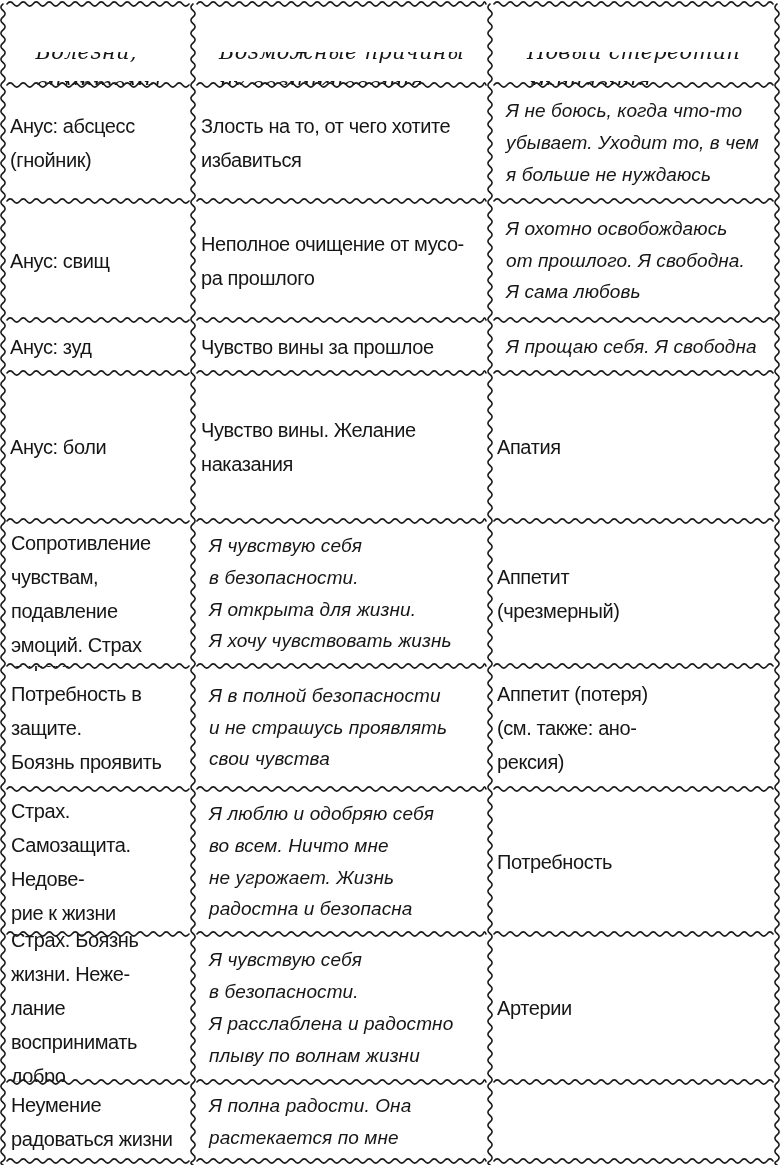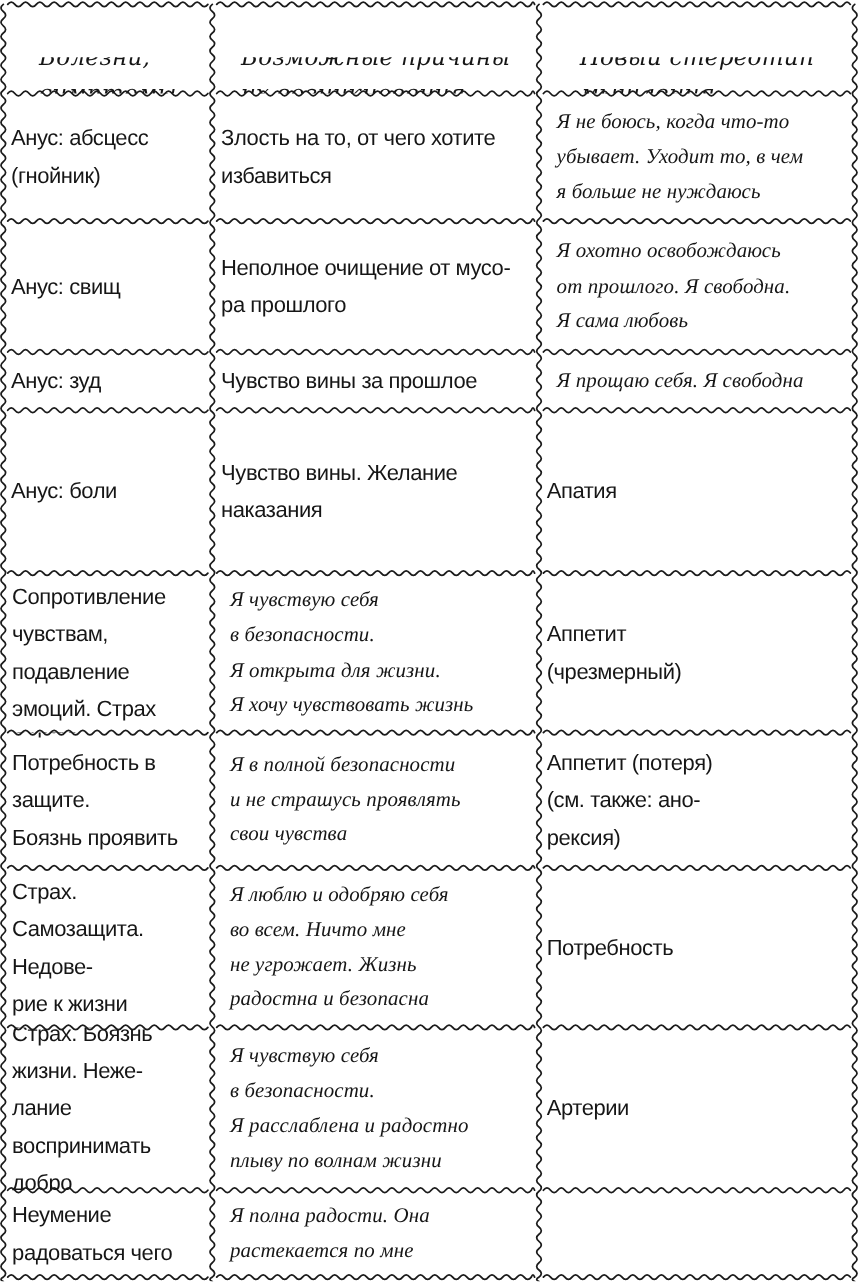--- a/index.html
+++ b/index.html
@@ -48,21 +48,21 @@
   }
   .c2 {
     font-family: "Liberation Sans", sans-serif;
     font-size: 20px;
     line-height: 1.7;
     letter-spacing: -0.4px;
     padding-left: 8px;
     padding-right: 4px;
   }
   .c3 {
-    font-family: Liberation Serif, serif;
+    font-family: Liberation Sans, sans-serif;
     font-style: italic;
     font-size: 19px;
     line-height: 1.68;
     letter-spacing: 0.1px;
     padding-left: 16px;
     padding-right: 4px;
   }
   #wavy {
     position: absolute;
     left: 0; top: 0;
@@ -134,21 +134,21 @@
 
     <div class="cell c1">Потребность</div>
     <div class="cell c2">Страх. Боязнь жизни. Неже-
 лание воспринимать добро</div>
     <div class="cell c3">Я чувствую себя
 в безопасности.
 Я расслаблена и радостно
 плыву по волнам жизни</div>
 
     <div class="cell c1">Артерии</div>
-    <div class="cell c2">Неумение радоваться чего</div>
+    <div class="cell c2">Неумение радоваться жизни</div>
     <div class="cell c3">Я полна радости. Она
 растекается по мне</div>
 
   </div>
 
   <svg id="wavy" width="780" height="1165" viewBox="0 0 780 1165">
       <path d="M 7 4 Q 10.25 -0.20000000000000018 13.5 4 Q 16.75 8.2 20 4 Q 23.25 -0.20000000000000018 26.5 4 Q 29.75 8.2 33 4 Q 36.25 -0.20000000000000018 39.5 4 Q 42.75 8.2 46 4 Q 49.25 -0.20000000000000018 52.5 4 Q 55.75 8.2 59 4 Q 62.25 -0.20000000000000018 65.5 4 Q 68.75 8.2 72 4 Q 75.25 -0.20000000000000018 78.5 4 Q 81.75 8.2 85 4 Q 88.25 -0.20000000000000018 91.5 4 Q 94.75 8.2 98 4 Q 101.25 -0.20000000000000018 104.5 4 Q 107.75 8.2 111 4 Q 114.25 -0.20000000000000018 117.5 4 Q 120.75 8.2 124 4 Q 127.25 -0.20000000000000018 130.5 4 Q 133.75 8.2 137 4 Q 140.25 -0.20000000000000018 143.5 4 Q 146.75 8.2 150 4 Q 153.25 -0.20000000000000018 156.5 4 Q 159.75 8.2 163 4 Q 166.25 -0.20000000000000018 169.5 4 Q 172.75 8.2 176 4 Q 179.25 -0.20000000000000018 182.5 4 Q 185.75 8.2 189 4" fill="none" stroke="#1b1b1b" stroke-width="1.6" stroke-linecap="round"></path>
       <path d="M 197 4 Q 200.25 -0.20000000000000018 203.5 4 Q 206.75 8.2 210 4 Q 213.25 -0.20000000000000018 216.5 4 Q 219.75 8.2 223 4 Q 226.25 -0.20000000000000018 229.5 4 Q 232.75 8.2 236 4 Q 239.25 -0.20000000000000018 242.5 4 Q 245.75 8.2 249 4 Q 252.25 -0.20000000000000018 255.5 4 Q 258.75 8.2 262 4 Q 265.25 -0.20000000000000018 268.5 4 Q 271.75 8.2 275 4 Q 278.25 -0.20000000000000018 281.5 4 Q 284.75 8.2 288 4 Q 291.25 -0.20000000000000018 294.5 4 Q 297.75 8.2 301 4 Q 304.25 -0.20000000000000018 307.5 4 Q 310.75 8.2 314 4 Q 317.25 -0.20000000000000018 320.5 4 Q 323.75 8.2 327 4 Q 330.25 -0.20000000000000018 333.5 4 Q 336.75 8.2 340 4 Q 343.25 -0.20000000000000018 346.5 4 Q 349.75 8.2 353 4 Q 356.25 -0.20000000000000018 359.5 4 Q 362.75 8.2 366 4 Q 369.25 -0.20000000000000018 372.5 4 Q 375.75 8.2 379 4 Q 382.25 -0.20000000000000018 385.5 4 Q 388.75 8.2 392 4 Q 395.25 -0.20000000000000018 398.5 4 Q 401.75 8.2 405 4 Q 408.25 -0.20000000000000018 411.5 4 Q 414.75 8.2 418 4 Q 421.25 -0.20000000000000018 424.5 4 Q 427.75 8.2 431 4 Q 434.25 -0.20000000000000018 437.5 4 Q 440.75 8.2 444 4 Q 447.25 -0.20000000000000018 450.5 4 Q 453.75 8.2 457 4 Q 460.25 -0.20000000000000018 463.5 4 Q 466.75 8.2 470 4 Q 473.25 -0.20000000000000018 476.5 4 Q 479.75 8.2 483 4 Q 484.5 -0.20000000000000018 486 4" fill="none" stroke="#1b1b1b" stroke-width="1.6" stroke-linecap="round"></path>
       <path d="M 494 4 Q 497.25 -0.20000000000000018 500.5 4 Q 503.75 8.2 507 4 Q 510.25 -0.20000000000000018 513.5 4 Q 516.75 8.2 520 4 Q 523.25 -0.20000000000000018 526.5 4 Q 529.75 8.2 533 4 Q 536.25 -0.20000000000000018 539.5 4 Q 542.75 8.2 546 4 Q 549.25 -0.20000000000000018 552.5 4 Q 555.75 8.2 559 4 Q 562.25 -0.20000000000000018 565.5 4 Q 568.75 8.2 572 4 Q 575.25 -0.20000000000000018 578.5 4 Q 581.75 8.2 585 4 Q 588.25 -0.20000000000000018 591.5 4 Q 594.75 8.2 598 4 Q 601.25 -0.20000000000000018 604.5 4 Q 607.75 8.2 611 4 Q 614.25 -0.20000000000000018 617.5 4 Q 620.75 8.2 624 4 Q 627.25 -0.20000000000000018 630.5 4 Q 633.75 8.2 637 4 Q 640.25 -0.20000000000000018 643.5 4 Q 646.75 8.2 650 4 Q 653.25 -0.20000000000000018 656.5 4 Q 659.75 8.2 663 4 Q 666.25 -0.20000000000000018 669.5 4 Q 672.75 8.2 676 4 Q 679.25 -0.20000000000000018 682.5 4 Q 685.75 8.2 689 4 Q 692.25 -0.20000000000000018 695.5 4 Q 698.75 8.2 702 4 Q 705.25 -0.20000000000000018 708.5 4 Q 711.75 8.2 715 4 Q 718.25 -0.20000000000000018 721.5 4 Q 724.75 8.2 728 4 Q 731.25 -0.20000000000000018 734.5 4 Q 737.75 8.2 741 4 Q 744.25 -0.20000000000000018 747.5 4 Q 750.75 8.2 754 4 Q 757.25 -0.20000000000000018 760.5 4 Q 763.75 8.2 767 4 Q 770 -0.20000000000000018 773 4" fill="none" stroke="#1b1b1b" stroke-width="1.6" stroke-linecap="round"></path>
       <path d="M 7 85 Q 10.25 80.8 13.5 85 Q 16.75 89.2 20 85 Q 23.25 80.8 26.5 85 Q 29.75 89.2 33 85 Q 36.25 80.8 39.5 85 Q 42.75 89.2 46 85 Q 49.25 80.8 52.5 85 Q 55.75 89.2 59 85 Q 62.25 80.8 65.5 85 Q 68.75 89.2 72 85 Q 75.25 80.8 78.5 85 Q 81.75 89.2 85 85 Q 88.25 80.8 91.5 85 Q 94.75 89.2 98 85 Q 101.25 80.8 104.5 85 Q 107.75 89.2 111 85 Q 114.25 80.8 117.5 85 Q 120.75 89.2 124 85 Q 127.25 80.8 130.5 85 Q 133.75 89.2 137 85 Q 140.25 80.8 143.5 85 Q 146.75 89.2 150 85 Q 153.25 80.8 156.5 85 Q 159.75 89.2 163 85 Q 166.25 80.8 169.5 85 Q 172.75 89.2 176 85 Q 179.25 80.8 182.5 85 Q 185.75 89.2 189 85" fill="none" stroke="#1b1b1b" stroke-width="1.6" stroke-linecap="round"></path>

